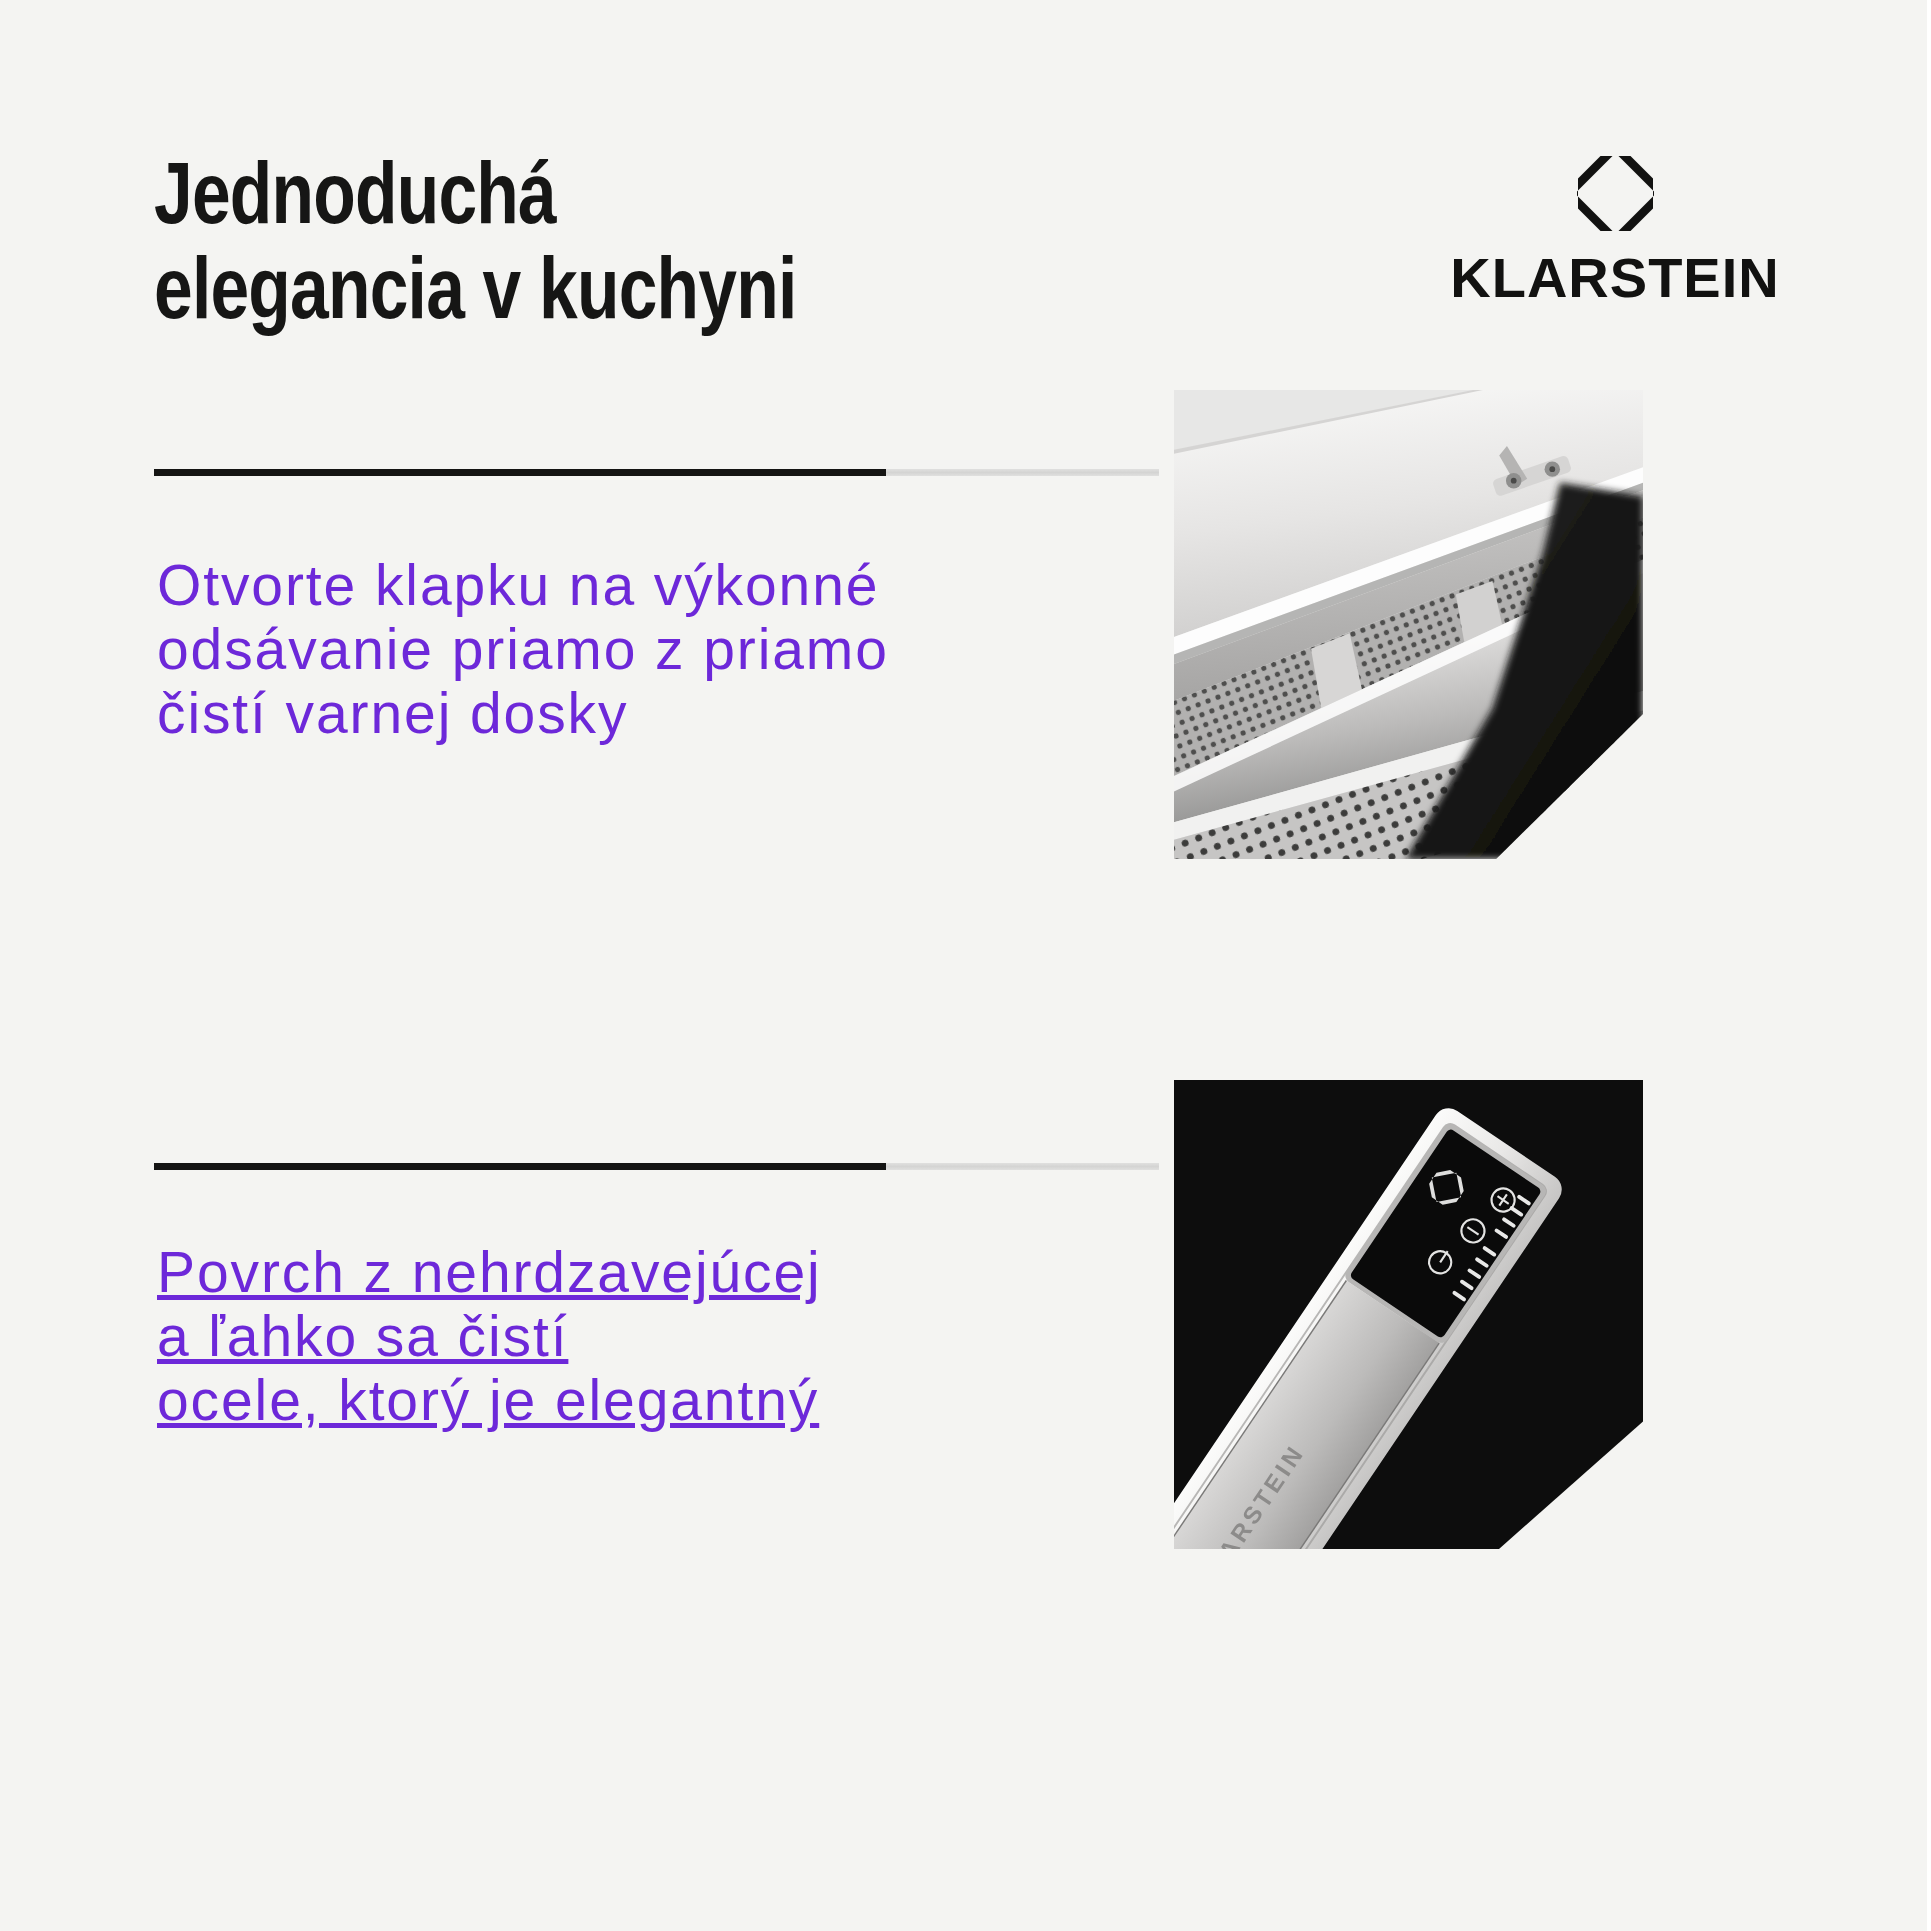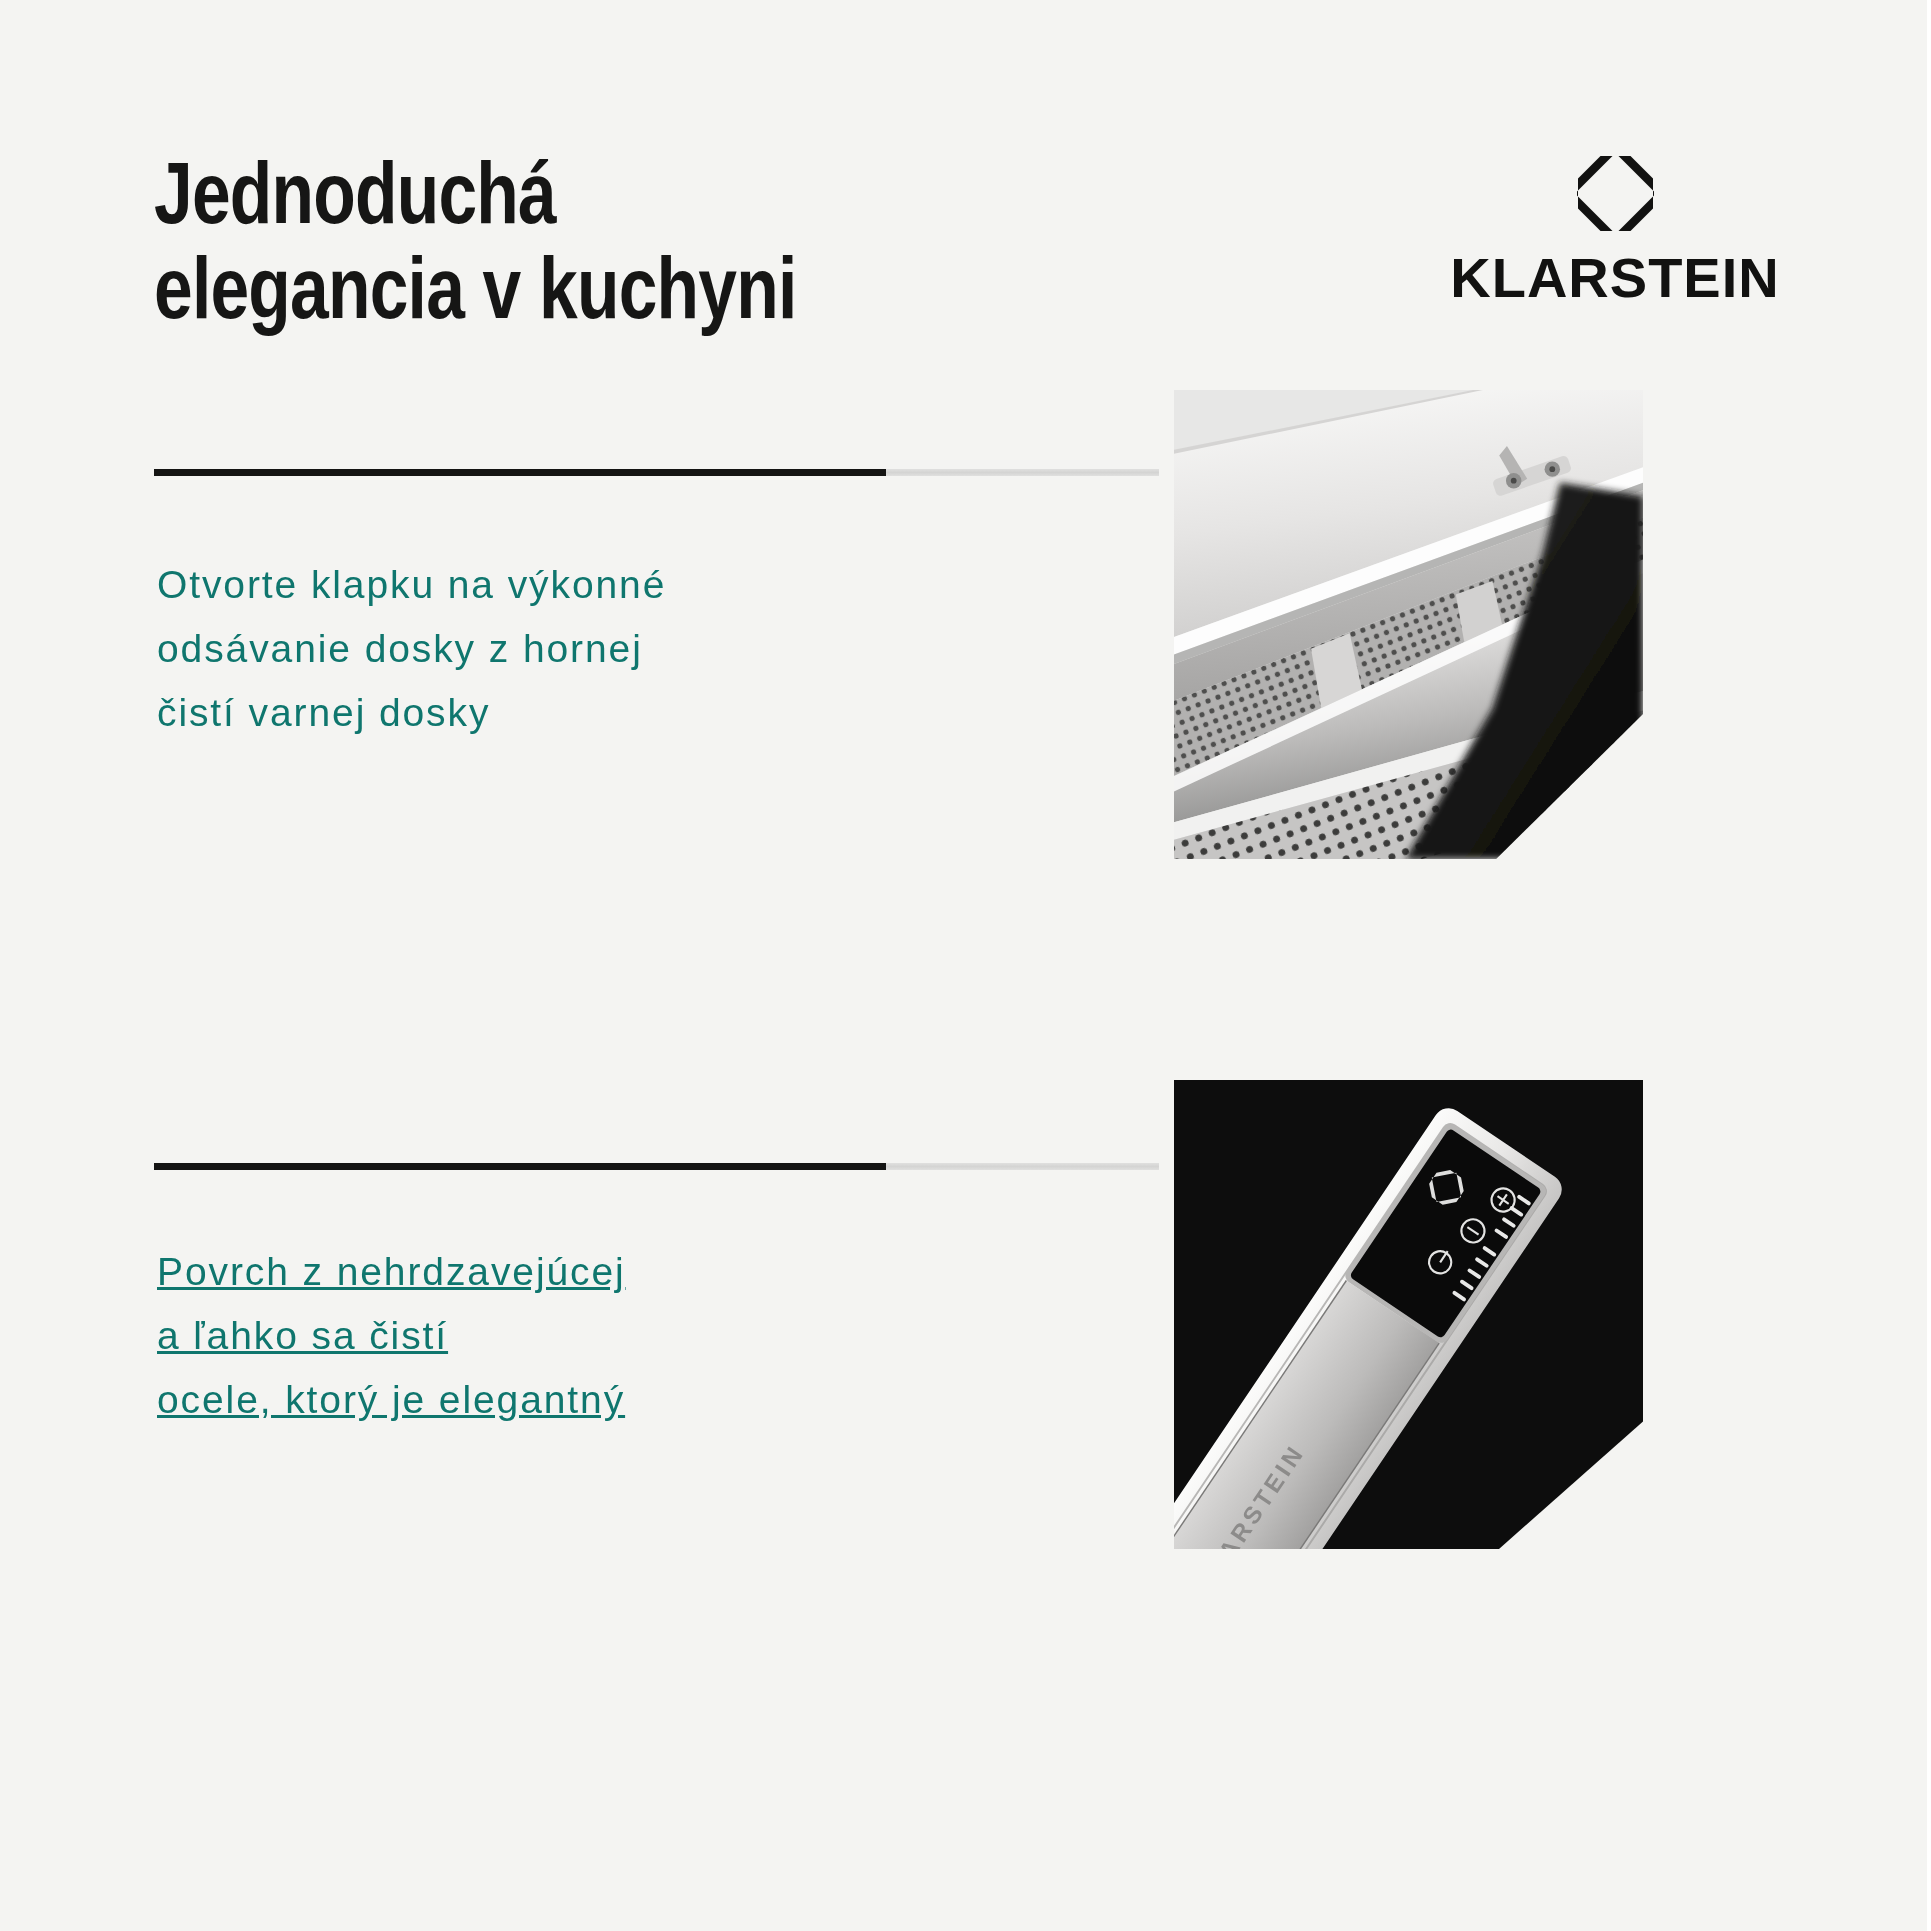--- a/index.html
+++ b/index.html
@@ -19,21 +19,21 @@
     margin-top:13.5px;font-size:56px;font-weight:bold;letter-spacing:1px;
     color:#121211;white-space:nowrap;
   }
   
   .divider{position:absolute;left:154px;width:1005px;height:6.8px;display:flex;}
   .divider .seg-black{width:732px;height:6.8px;background:#141413;}
   .divider .seg-gray{flex:1;height:6.8px;background:linear-gradient(#e0e0df,#d4d4d3,#e0e0df);}
   .divider-1{top:469px;}
   .divider-2{top:1163px;}
   
-  .para{position:absolute;left:157px;font-size:39px;line-height:64px;letter-spacing:1.9px;color:#0f766e;}
+  .para{position:absolute;left:157px;font-size:57px;line-height:64px;letter-spacing:1.9px;color:#6d28d9;}
   .para-1{top:553px;}
   .para-2{top:1240px;text-decoration:underline;}
   
   .photo{position:absolute;left:1174px;width:469px;height:469px;}
   .photo svg{display:block;width:469px;height:469px;}
   .photo-1{top:390px;clip-path:polygon(0 0,100% 0,100% 69.1%,68.7% 100%,0 100%);}
   .photo-2{top:1080px;clip-path:polygon(0 0,100% 0,100% 72.8%,69.3% 100%,0 100%);}
 </style>
 </head>
 <body>
@@ -53,21 +53,21 @@
     <div class="brand-word">KLARSTEIN</div>
   </div>
 
   <div class="divider divider-1">
     <div class="seg-black"></div>
     <div class="seg-gray"></div>
   </div>
 
   <div class="para para-1">
     <div>Otvorte klapku na výkonné</div>
-    <div>odsávanie dosky z hornej</div>
+    <div>odsávanie priamo z priamo</div>
     <div>čistí varnej dosky</div>
   </div>
 
   <div class="photo photo-1">
     <svg viewBox="0 0 486 486">
       <defs>
         <linearGradient id="flapGrad" x1="0" y1="0" x2="0.25" y2="1">
           <stop offset="0" stop-color="#fafaf9"></stop>
             <stop offset="0.55" stop-color="#e6e5e4"></stop>
             <stop offset="1" stop-color="#cfcecd"></stop>

